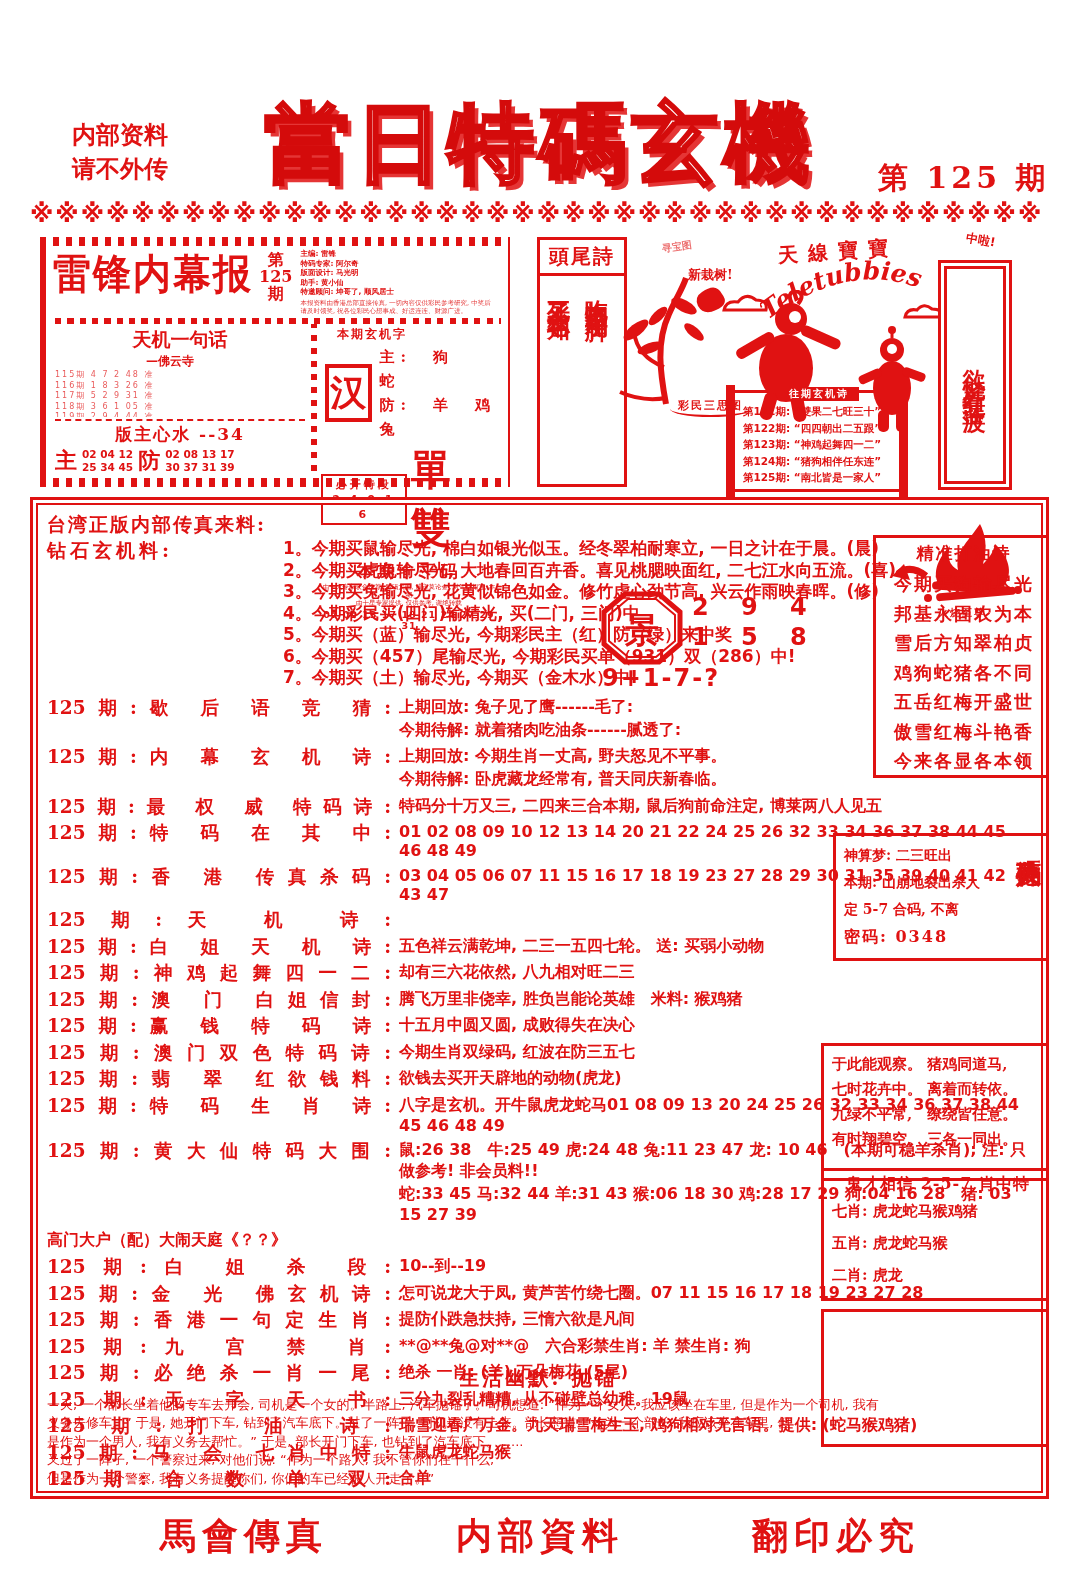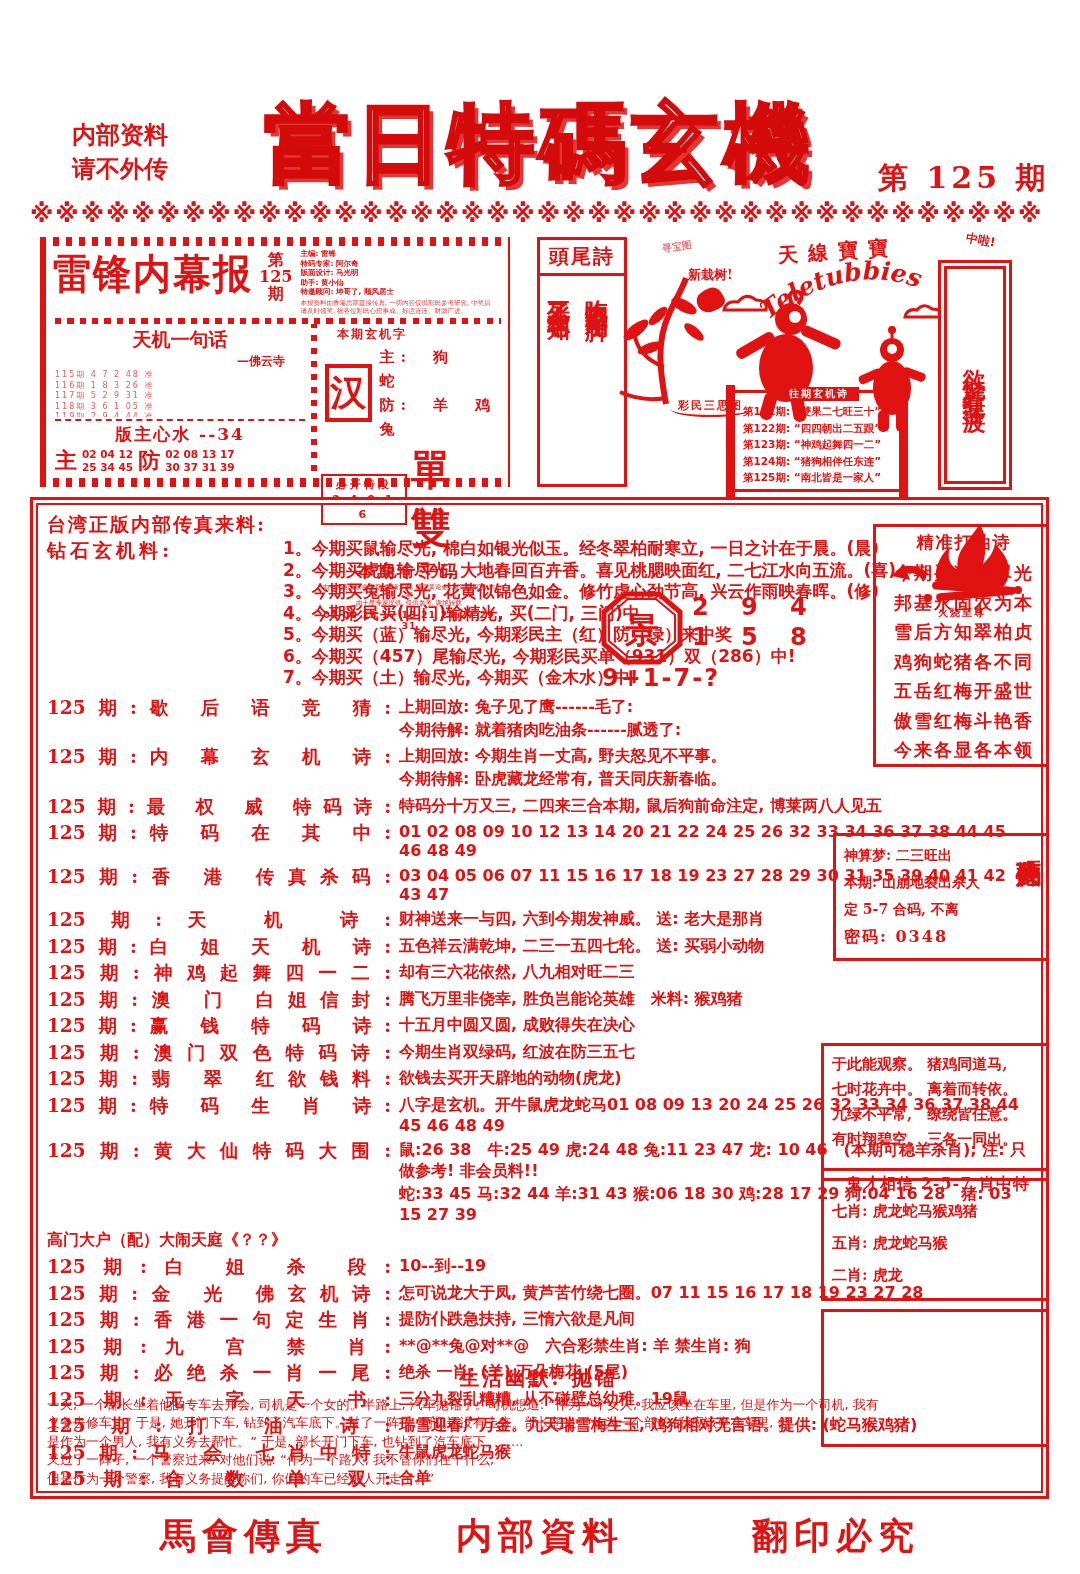--- a/index.html
+++ b/index.html
@@ -28,21 +28,21 @@
   .lb-title{font:900 38px var(--serif);letter-spacing:2px;transform:scaleY(1.08);white-space:nowrap;}
   .lb-issue{font:700 16px var(--serif);text-align:center;line-height:17px;margin:2px 8px 0 6px;}
   .lb-mast{font:700 7.5px var(--sans);line-height:9.5px;flex:1;}
   .lb-mast-note{font-weight:400;font-size:6.5px;line-height:8px;margin-top:2px;opacity:.85;}
   .lb-body{display:flex;flex:1;min-height:0;}
   .lb-left{width:262px;box-sizing:border-box;padding:3px 6px 2px;display:flex;flex-direction:column;}
   .lb-right{flex:1;box-sizing:border-box;border-left:6px solid transparent;
             border-image:repeating-linear-gradient(0deg,var(--r) 0 6px,#fff 6px 12px) 6;
             padding:2px 4px;display:flex;flex-direction:column;}
   .tianji-t{font:700 19px var(--serif);text-align:center;}
-  .tianji-s{font:700 12px var(--serif);text-align:right;padding-right:20px;}
+  .tianji-s{font:700 12px var(--serif);text-align:center;padding-right:20px;}
   .tianji-rows{font:400 8px var(--sans);line-height:10.5px;letter-spacing:2px;opacity:.7;
                filter:blur(.3px);flex:1;overflow:hidden;}
   .dashed{border-top:2px dashed var(--r);margin:2px 0 2px;}
   .banzhu-t{font:700 17px var(--serif);text-align:center;letter-spacing:2px;}
   .banzhu-row{display:flex;align-items:center;gap:5px;font:700 10.5px var(--sans);}
   .bz-big{font:900 22px var(--serif);}
   .bz-col{line-height:13px;}
   .xj-title{font:900 12px var(--serif);letter-spacing:2px;text-align:left;padding-left:16px;}
   .xj-mid{display:flex;align-items:center;gap:8px;margin-top:2px;}
   .xj-stamp{width:52px;height:50px;border:4px solid var(--r);font:900 36px var(--serif);
@@ -105,21 +105,21 @@
   .intro{display:flex;}
   .intro-label{font:900 19px var(--serif);flex:0 0 200px;letter-spacing:4px;}
   .intro-items{font:600 17px var(--sans);line-height:21.5px;padding-left:36px;}
   .rows{margin-top:6px;}
   .row{display:flex;line-height:1.14;margin:1.5px 0;}
   .rlabel{flex:0 0 352px;font:700 18.5px var(--serif);text-align:justify;text-align-last:justify;
           padding-right:8px;box-sizing:border-box;}
   .rlines{flex:1;font:600 16px var(--sans);padding-top:2px;}
   .rlines div{margin-bottom:2px;}
   
-  .oil{position:absolute;left:840px;top:24px;width:182px;height:243px;border:3px solid var(--r);
+  .oil{position:absolute;left:840px;top:35px;width:182px;height:243px;border:3px solid var(--r);
        box-sizing:border-box;text-align:center;padding-top:4px;}
   .oil-t{font:900 17px var(--serif);letter-spacing:2px;margin-bottom:4px;}
   .oil-l{font:700 18px var(--serif);line-height:29.5px;letter-spacing:2px;}
   .dream{position:absolute;left:800px;top:333px;width:218px;height:128px;border:3px solid var(--r);
          box-sizing:border-box;display:flex;}
   .dream-tx{flex:1;font:900 14px var(--serif);line-height:27px;padding:6px 0 0 8px;}
   .dream-code{font-size:16px;letter-spacing:2px;}
   .dream-seal{writing-mode:vertical-rl;font:900 25px var(--serif);padding:4px 6px 0 2px;
               letter-spacing:0px;line-height:28px;}
   .observe{position:absolute;left:788px;top:543px;width:234px;height:138px;border:3px solid var(--r);
@@ -374,23 +374,20 @@
 
         <div class="row">
           <span class="rlabel">125期:香 港 传真杀码:</span>
           <span class="rlines">
             <div>03 04 05 06 07 11 15 16 17 18 19 23 27 28 29 30 31 35 39 40 41 42 43 47</div>
           </span>
         </div>
 
         <div class="row">
           <span class="rlabel">125期:天 机 诗:</span>
-          <span class="rlines">
-            <div>财神送来一与四, 六到今期发神威。 送: 老大是那肖</div>
-          </span>
         </div>
 
         <div class="row">
           <span class="rlabel">125期:白 姐 天 机 诗:</span>
           <span class="rlines">
             <div>五色祥云满乾坤, 二三一五四七轮。 送: 买弱小动物</div>
           </span>
         </div>
 
         <div class="row">

